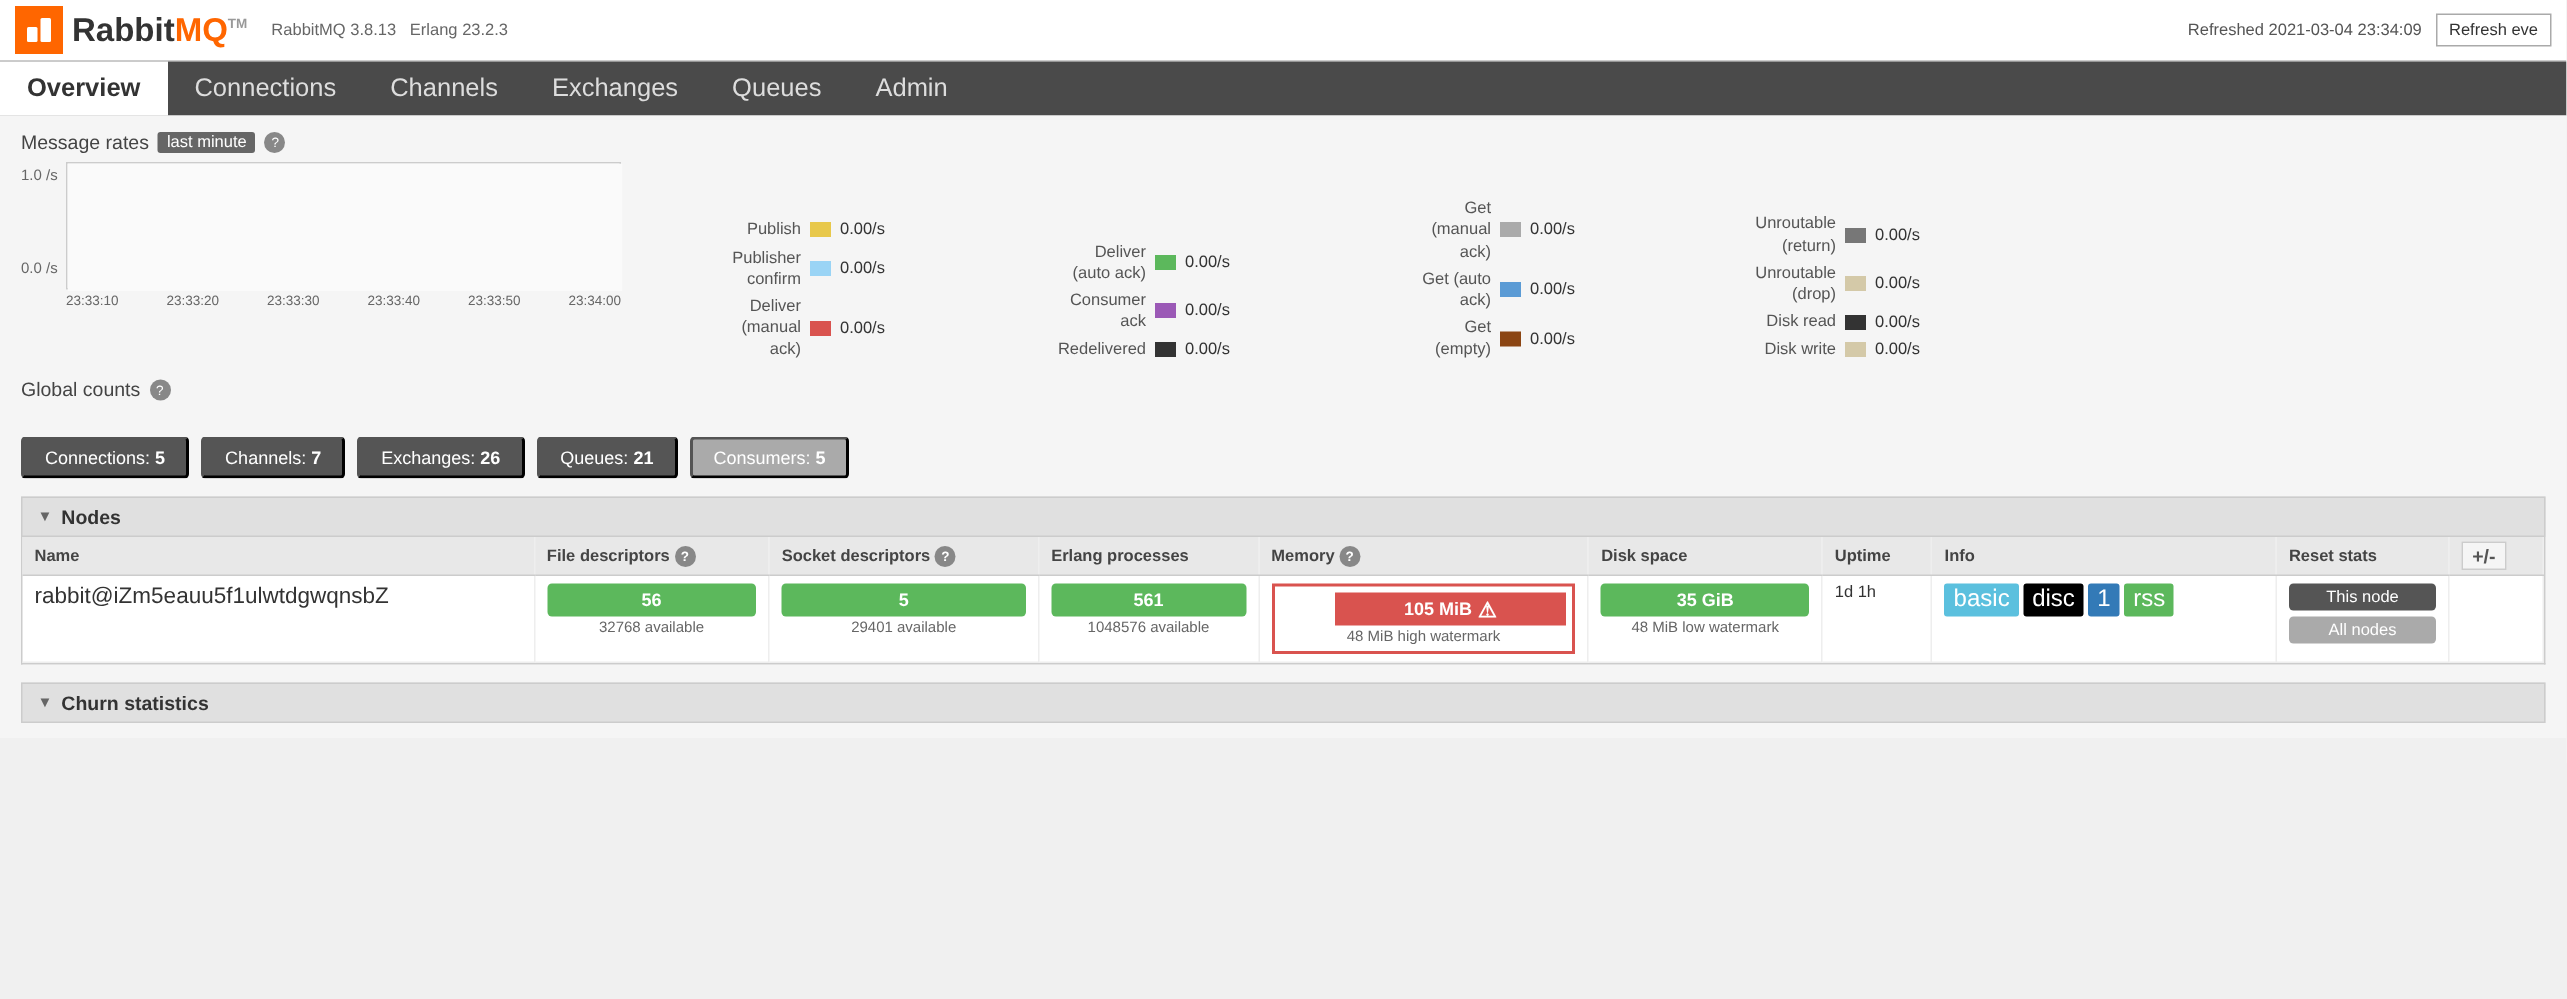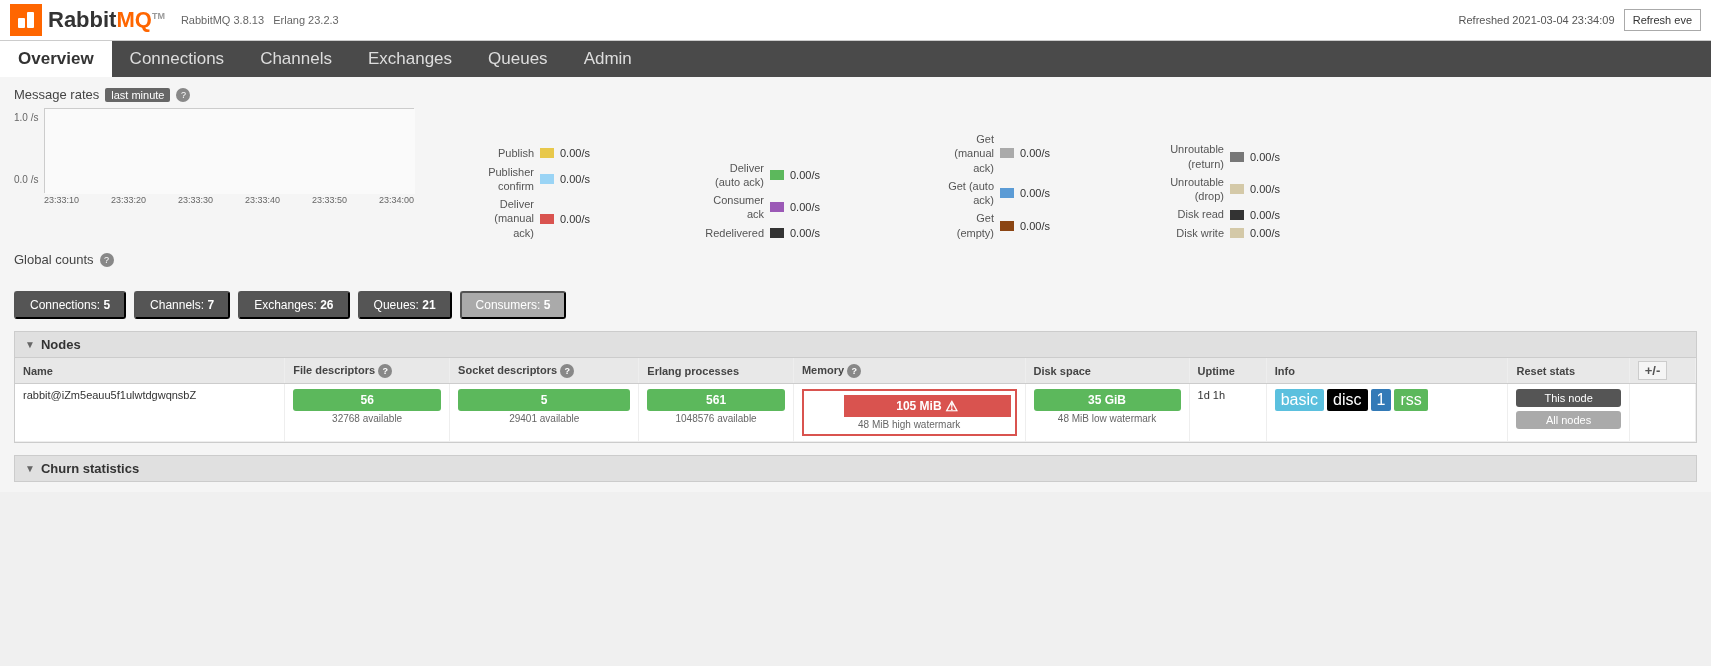--- a/index.html
+++ b/index.html
@@ -61,21 +61,21 @@
     .nodes-section { margin-bottom: 12px; }
     .section-title { background: #e0e0e0; padding: 5px 10px; font-size: 13px; font-weight: bold; color: #333; display: flex; align-items: center; gap: 6px; cursor: pointer; border: 1px solid #ccc; }
     .triangle-down { font-size: 10px; color: #666; }
     .table-container { background: #fff; border: 1px solid #ccc; border-top: none; }
     table { width: 100%; border-collapse: collapse; }
     th { background: #e8e8e8; padding: 5px 8px; text-align: left; font-size: 11px; color: #444; border-bottom: 1px solid #ccc; border-right: 1px solid #eee; margin-top: 40px; }
     td { padding: 5px 8px; font-size: 11px; color: #333; border-bottom: 1px solid #eee; border-right: 1px solid #eee; vertical-align: top; }
     .td-center { text-align: center; }
 
     
-    .node-name { font-size: 11px; color: #333; }
+    .node-name { font-size: 15px; color: #333; }
 
     
     .stat-box { text-align: center; padding: 4px 8px; border-radius: 3px; font-size: 12px; font-weight: bold; }
     .stat-green { background: #5cb85c; color: #fff; }
     .stat-sub { font-size: 10px; color: #666; text-align: center; margin-top: 2px; }
 
     
     .memory-cell { border: 2px solid #d9534f; padding: 4px; }
     .memory-bar { background: #d9534f; color: #fff; text-align: center; padding: 3px 18px; font-size: 12px; font-weight: bold; display: flex; align-items: center; justify-content: center; gap: 4px; margin-left: 36px; }
     .memory-warning { color: #fff; font-size: 14px; }

